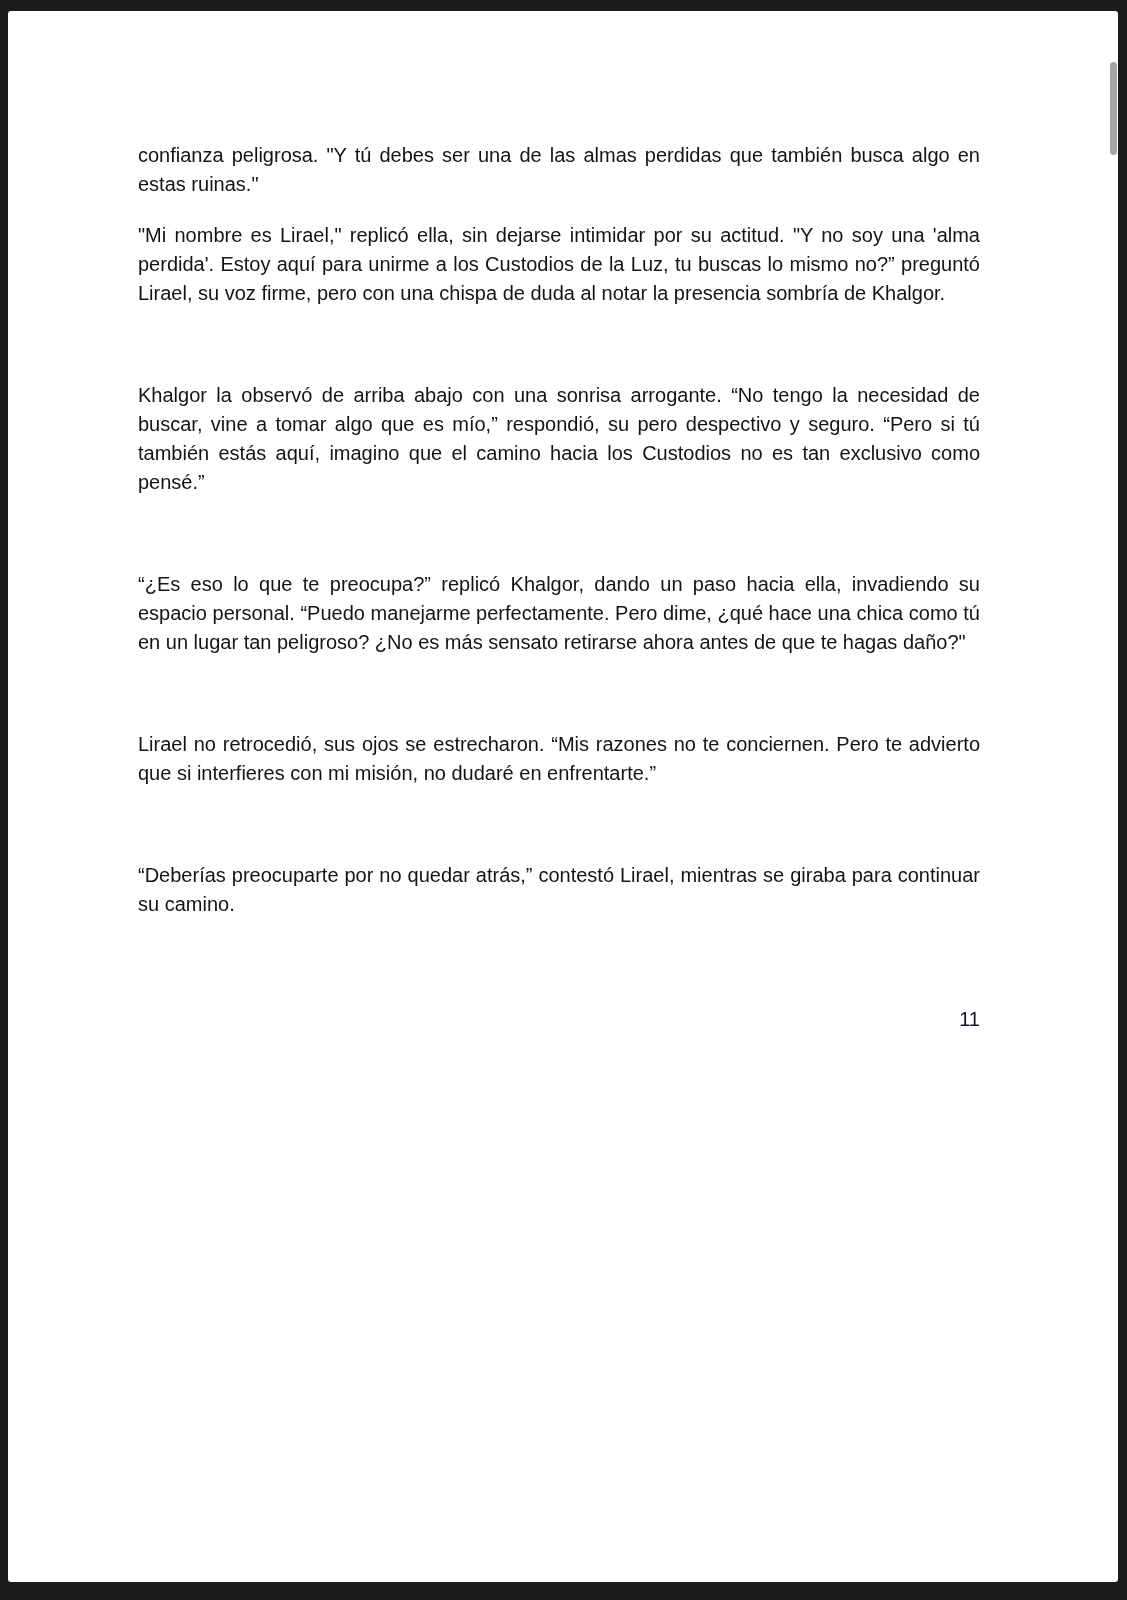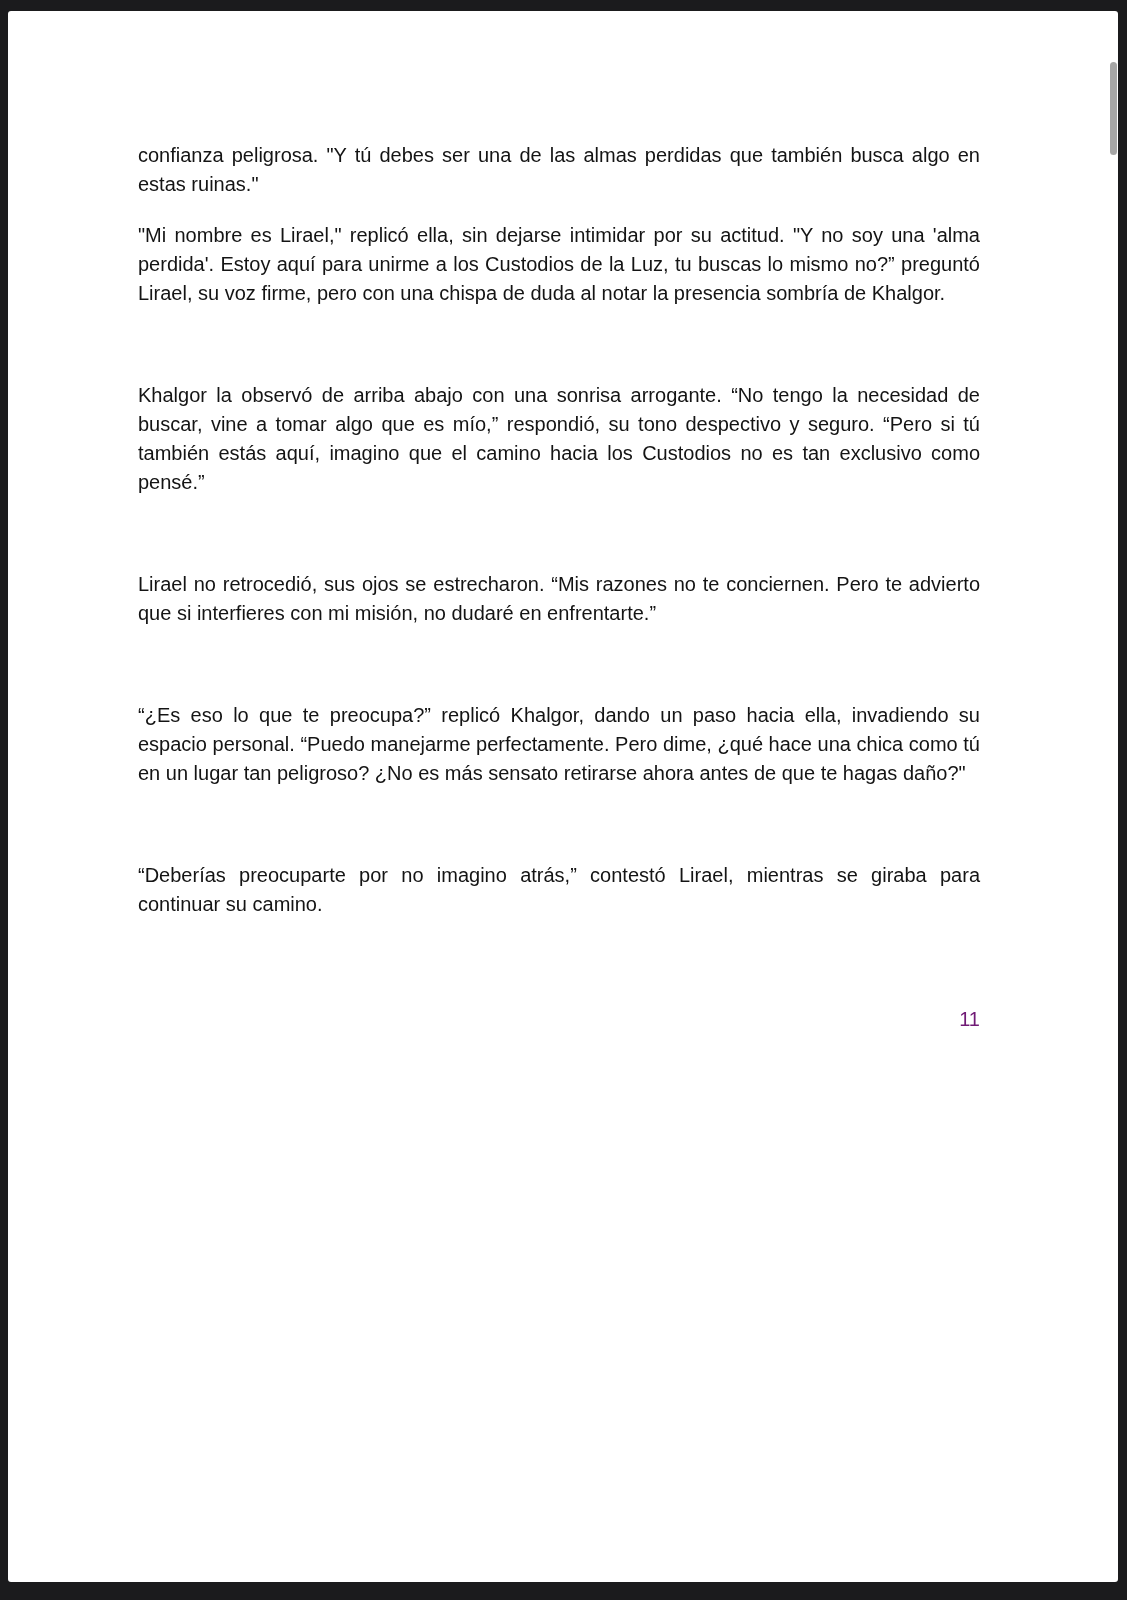--- a/index.html
+++ b/index.html
@@ -39,40 +39,40 @@
     hyphens: none;
     -webkit-hyphens: none;
   }
   .content p:first-child {
     margin-bottom: 22px;
   }
   .page-number {
     margin-top: 86px;
     font-size: 20px;
     line-height: 29px;
-    color: #701a75;
+    color: #0f172a;
     text-align: right;
   }
   .scroll-thumb {
     position: absolute;
     top: 51px;
     right: 1px;
     width: 7px;
     height: 93px;
     border-radius: 4px;
     background: #a6a6a6;
   }
 </style>
 </head>
 <body>
 
 <div class="page">
   <div class="content">
     <p>confianza peligrosa. "Y tú debes ser una de las almas perdidas que también busca algo en estas ruinas."</p>
     <p>"Mi nombre es Lirael," replicó ella, sin dejarse intimidar por su actitud. "Y no soy una 'alma perdida'. Estoy aquí para unirme a los Custodios de la Luz, tu buscas lo mismo no?” preguntó Lirael, su voz firme, pero con una chispa de duda al notar la presencia sombría de Khalgor.</p>
-    <p>Khalgor la observó de arriba abajo con una sonrisa arrogante. “No tengo la necesidad de buscar, vine a tomar algo que es mío,” respondió, su tono despectivo y seguro. “Pero si tú también estás aquí, imagino que el camino hacia los Custodios no es tan exclusivo como pensé.”</p>
+    <p>Khalgor la observó de arriba abajo con una sonrisa arrogante. “No tengo la necesidad de buscar, vine a tomar algo que es mío,” respondió, su pero despectivo y seguro. “Pero si tú también estás aquí, imagino que el camino hacia los Custodios no es tan exclusivo como pensé.”</p>
+    <p>“¿Es eso lo que te preocupa?” replicó Khalgor, dando un paso hacia ella, invadiendo su espacio personal. “Puedo manejarme perfectamente. Pero dime, ¿qué hace una chica como tú en un lugar tan peligroso? ¿No es más sensato retirarse ahora antes de que te hagas daño?"</p>
     <p>Lirael no retrocedió, sus ojos se estrecharon. “Mis razones no te conciernen. Pero te advierto que si interfieres con mi misión, no dudaré en enfrentarte.”</p>
-    <p>“¿Es eso lo que te preocupa?” replicó Khalgor, dando un paso hacia ella, invadiendo su espacio personal. “Puedo manejarme perfectamente. Pero dime, ¿qué hace una chica como tú en un lugar tan peligroso? ¿No es más sensato retirarse ahora antes de que te hagas daño?"</p>
-    <p>“Deberías preocuparte por no imagino atrás,” contestó Lirael, mientras se giraba para continuar su camino.</p>
+    <p>“Deberías preocuparte por no quedar atrás,” contestó Lirael, mientras se giraba para continuar su camino.</p>
     <div class="page-number">11</div>
   </div>
   <div class="scroll-thumb"></div>
 </div>
 
 </body></html>

